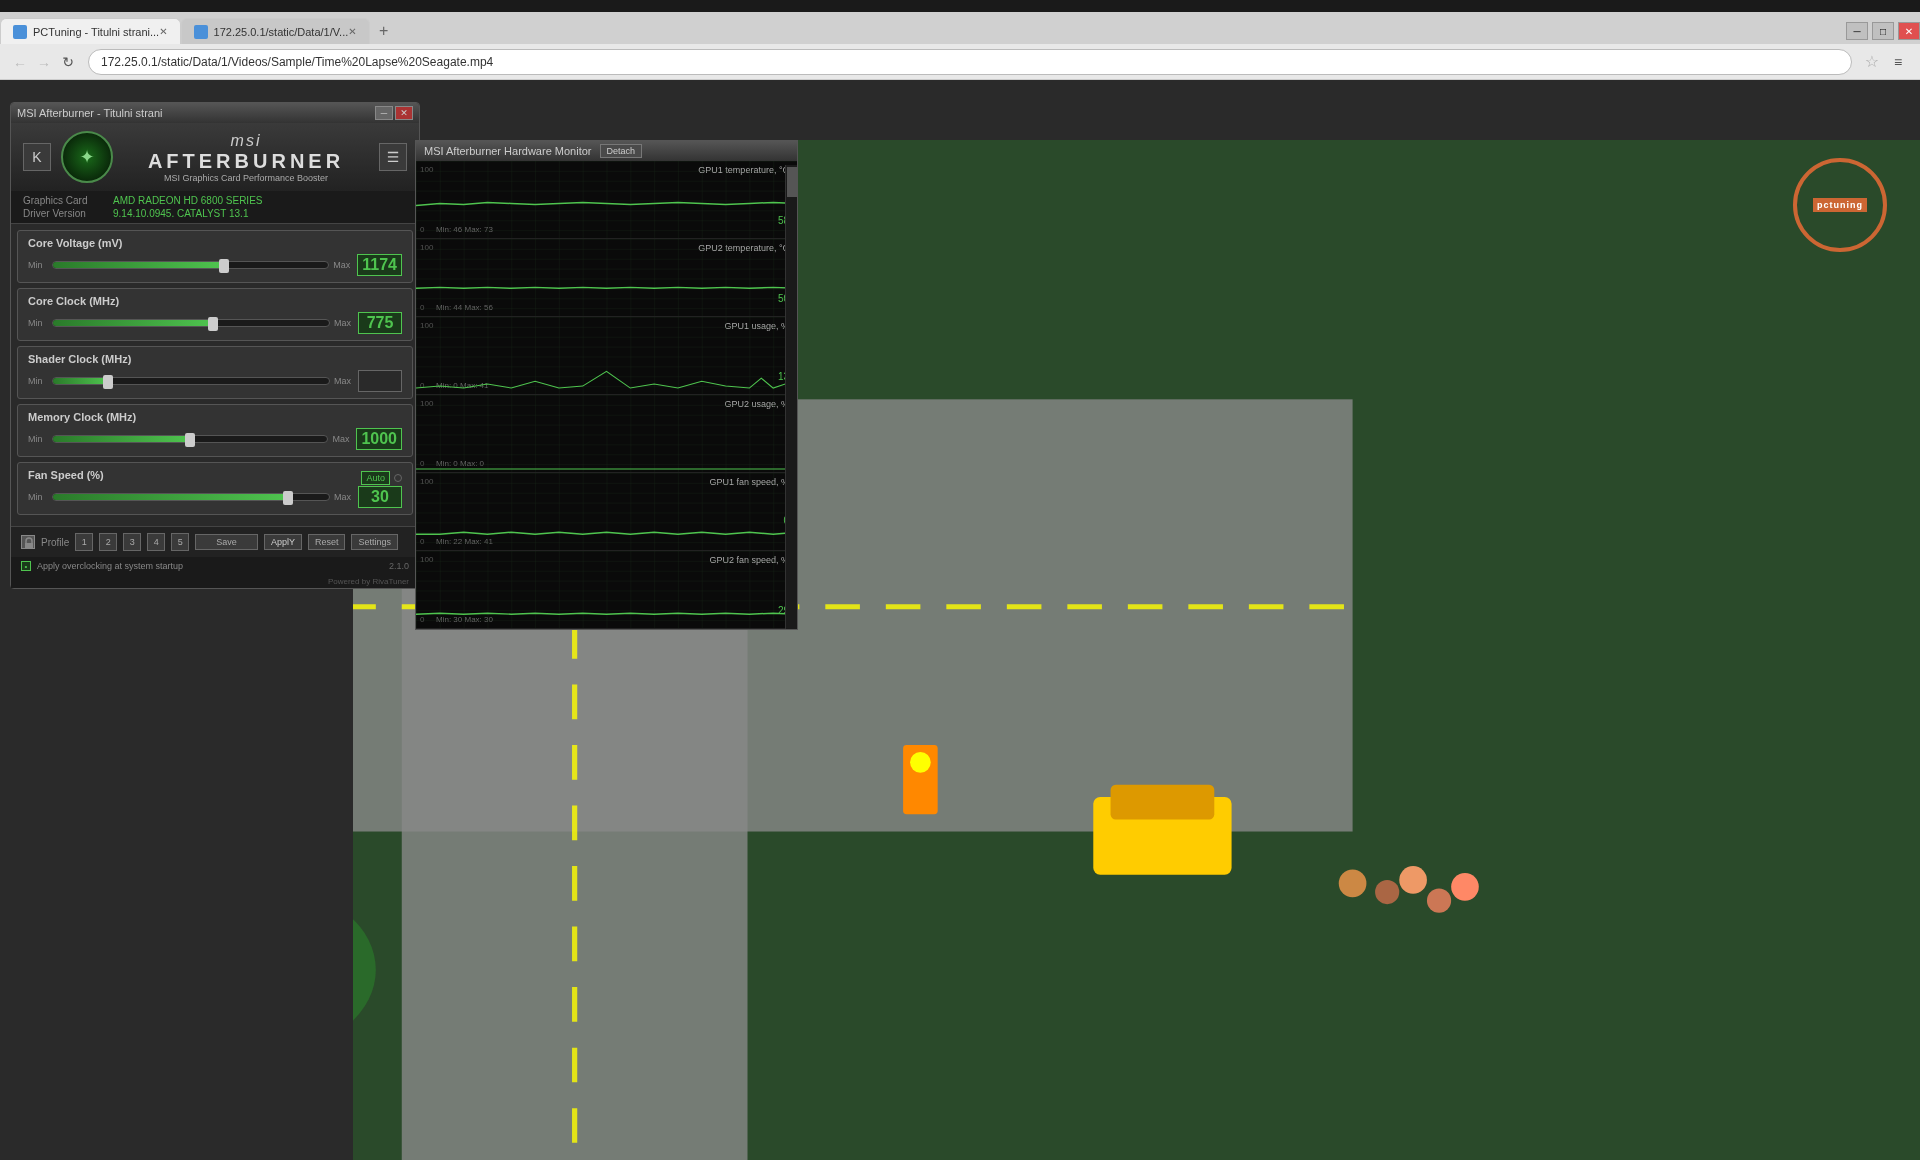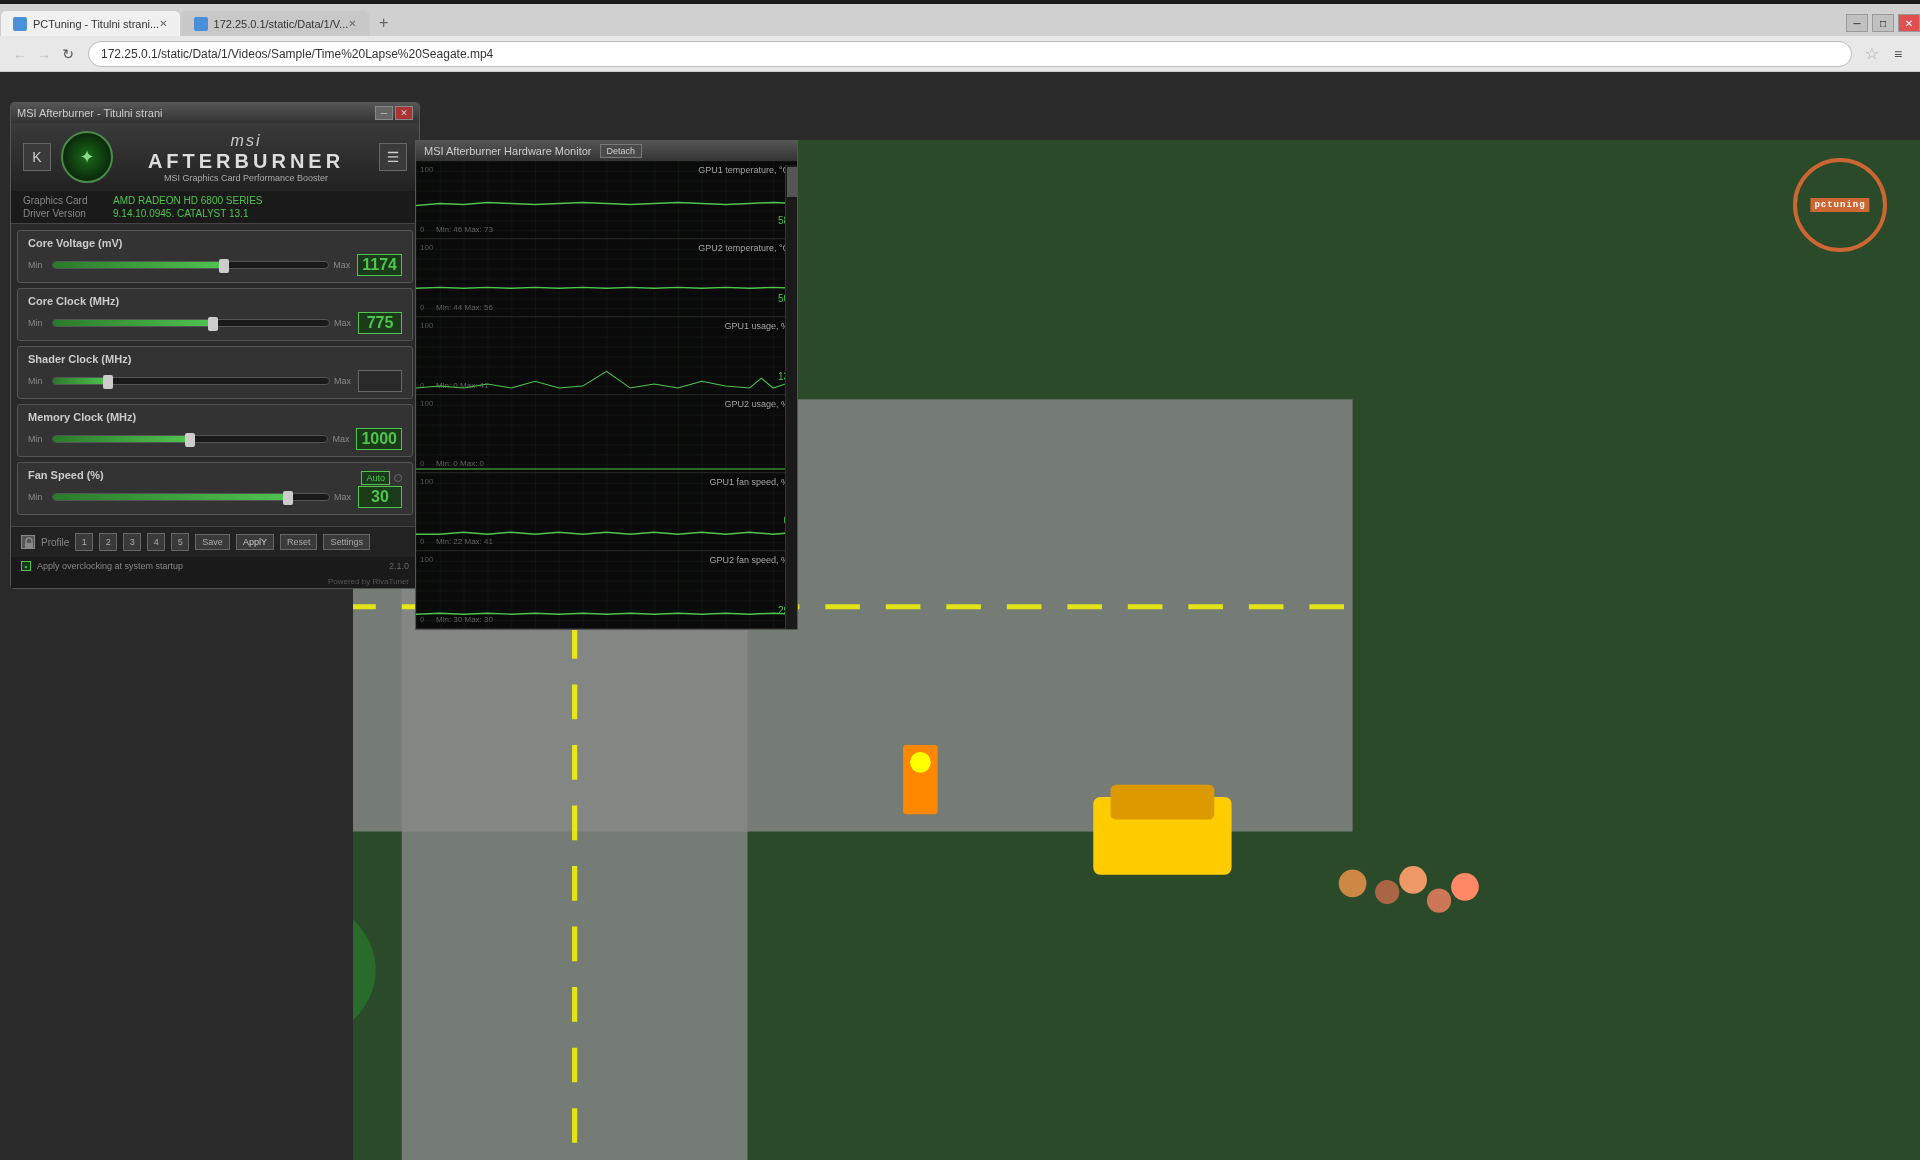--- a/index.html
+++ b/index.html
@@ -8,21 +8,21 @@
       height: 1160px;
       background: #1a1a1a;
       font-family: Arial, sans-serif;
       overflow: hidden;
       position: relative;
     }
 
     
     .browser-chrome {
       position: absolute;
-      top: 4px; left: 0; right: 0;
+      top: 12px; left: 0; right: 0;
       background: #4c1d95;
       z-index: 100;
     }
     .browser-tabs {
       display: flex;
       align-items: flex-end;
       background: #d0d0d0;
       padding-top: 5px;
       height: 32px;
     }
@@ -331,21 +331,21 @@
       color: #aaa;
       font-size: 9px;
       display: flex; align-items: center; justify-content: center;
       cursor: pointer;
     }
     .ab-save-btn {
       background: #3a3a3a;
       border: 1px solid #666;
       color: #aaa;
       font-size: 9px;
-      padding: 2px 6px;
+      padding: 2px 20px;
       cursor: pointer;
     }
     .ab-action-btn {
       background: #3a3a3a;
       border: 1px solid #666;
       color: #aaa;
       font-size: 9px;
       padding: 2px 6px;
       cursor: pointer;
     }
@@ -780,20 +780,20 @@
         <rect x="200" y="230" width="40" height="8" fill="#aaaa44"></rect>
       </svg>
     </div>
 
     <div style="position:absolute;top:15px;right:30px;">
       <div style="position:relative;width:100px;height:100px;">
         <svg width="100" height="100" viewBox="0 0 100 100">
           <path d="M50,5 A45,45 0 0,1 95,50" fill="none" stroke="#cc6633" stroke-width="4"></path>
           <path d="M50,5 A45,45 0 1,0 95,50" fill="none" stroke="#cc6633" stroke-width="4"></path>
         </svg>
-        <div style="position:absolute;top:50%;left:50%;transform:translate(-50%,-50%);text-align:center;font-family:Liberation Mono, monospace;">
+        <div style="position:absolute;top:50%;left:50%;transform:translate(-50%,-50%);text-align:center;">
           <div style="background:#cc6633;color:white;font-size:9px;font-weight:bold;padding:2px 4px;letter-spacing:1px;">pctuning</div>
         </div>
       </div>
     </div>
   </div>
 
 </div>
 
 </body></html>

